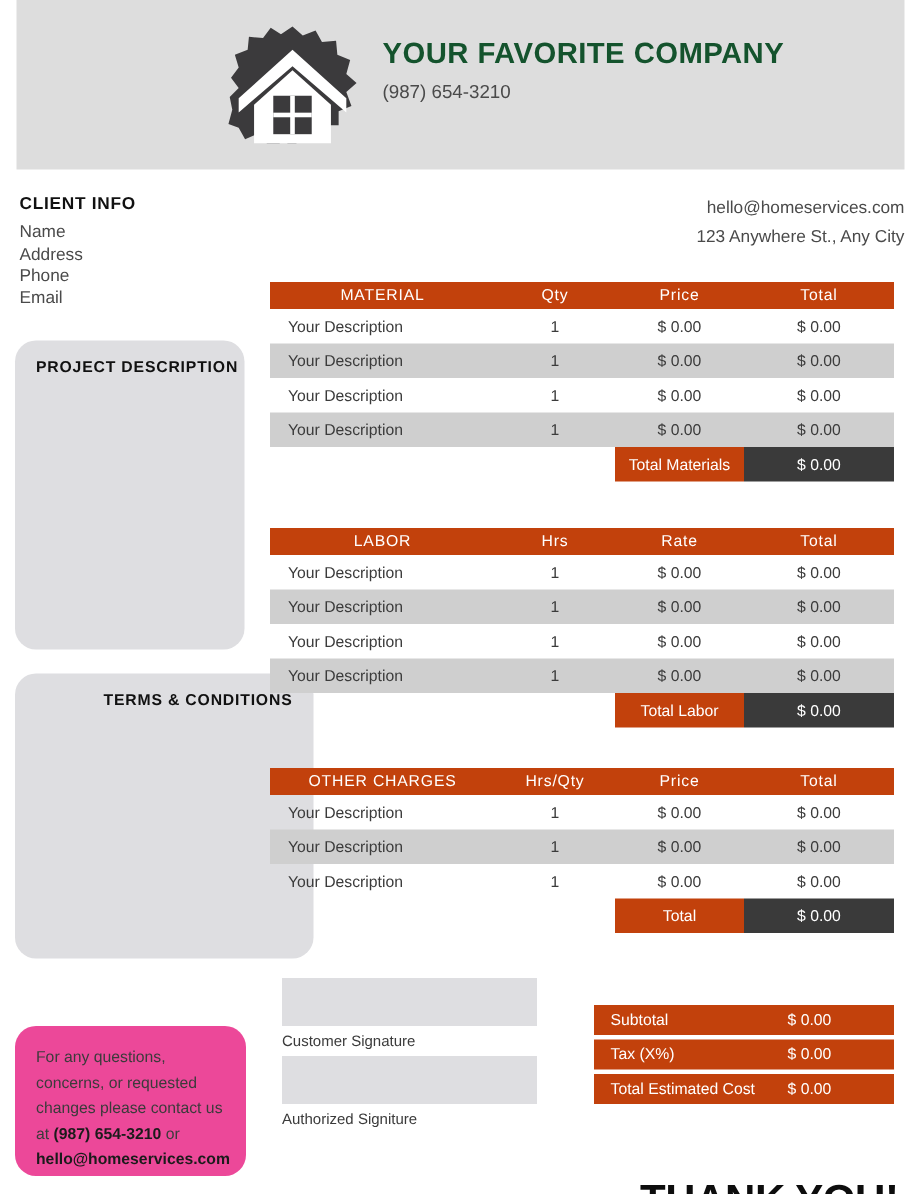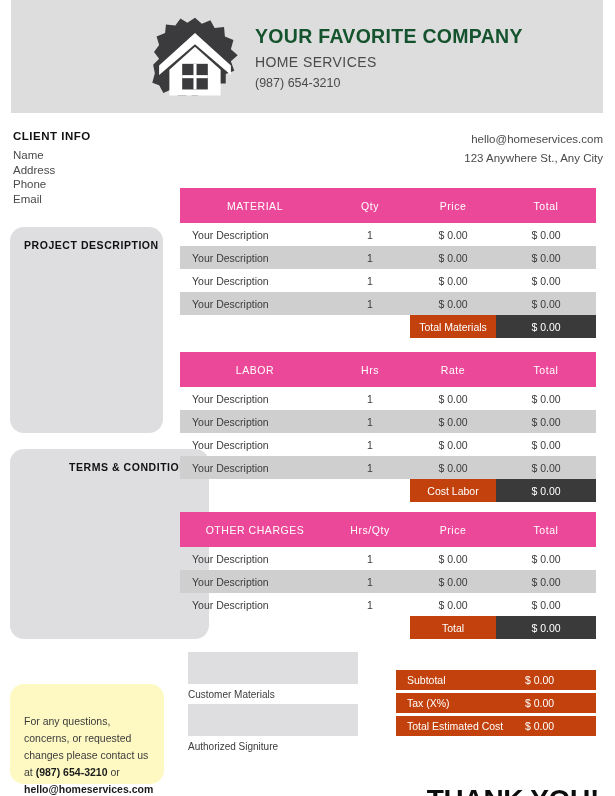--- a/index.html
+++ b/index.html
@@ -108,49 +108,49 @@
   }
   #panel-project { top: 227px; width: 153px; height: 206px; }
   #panel-terms   { top: 449px; width: 154px; height: 190px; padding-left: 45px; }
 
   .contact-panel {
     position: absolute;
     left: 10px;
     top: 684px;
     width: 154px;
     height: 100px;
-    background: #fef9c3;
+    background: #ec4899;
     border-radius: 14px;
     box-sizing: border-box;
-    padding: 29px 12px 0 14px;
+    padding: 13px 12px 0 14px;
     font-size: 10.5px;
     line-height: 1.62;
     color: #3b3b3b;
   }
   .contact-panel b { color: #1b1b1b; font-weight: bold; }
 
   
   .tbl {
     position: absolute;
     left: 180px;
     width: 416px;
     border-collapse: collapse;
     table-layout: fixed;
   }
   .tbl th, .tbl td {
     padding: 0;
     margin: 0;
     font-weight: normal;
   }
   .tbl thead th {
-    background: #ec4899;
+    background: #c2410c;
     color: #ffffff;
     font-size: 10.5px;
     letter-spacing: 0.55px;
-    height: 35px;
+    height: 18px;
     text-align: center;
     vertical-align: middle;
   }
   .tbl tbody td {
     height: 23px;
     font-size: 10.5px;
     color: #3b3b3b;
     vertical-align: middle;
   }
   .tbl tbody tr.shade td { background: #cfcfcf; }
@@ -240,21 +240,20 @@
     <path fill="#ffffff" d="M50 20 L92 58 L92 69 L50 33 L8 69 L8 58 Z"></path>
     <path fill="#ffffff" d="M50 36 L80 63 L80 93 L20 93 L20 63 Z"></path>
     <rect x="35" y="56" width="30" height="30" fill="#3b3a3c"></rect>
     <rect x="48.2" y="56" width="3.6" height="30" fill="#ffffff"></rect>
     <rect x="35" y="69.2" width="30" height="3.6" fill="#ffffff"></rect>
   </svg>
 </div>
 
 <div class="company-block">
   <div class="company-name">YOUR FAVORITE COMPANY</div>
-  <div class="company-sub">HOME SERVICES</div>
   <div class="company-phone">(987) 654-3210</div>
 </div>
 
 <div class="client-info">
   <div class="client-title">CLIENT INFO</div>
   <div class="client-line">Name</div>
   <div class="client-line">Address</div>
   <div class="client-line">Phone</div>
   <div class="client-line">Email</div>
 </div>
@@ -357,21 +356,21 @@
       <td class="col-desc">Your Description</td>
       <td class="col-qty">1</td>
       <td class="col-price">$ 0.00</td>
       <td class="col-total">$ 0.00</td>
     </tr>
   </tbody>
   <tfoot>
     <tr>
       <td class="col-desc ft-blank"></td>
       <td class="col-qty ft-blank"></td>
-      <td class="col-price ft-label">Cost Labor</td>
+      <td class="col-price ft-label">Total Labor</td>
       <td class="col-total ft-value">$ 0.00</td>
     </tr>
   </tfoot>
 </table>
 
 <table class="tbl" id="tbl-other">
   <thead>
     <tr>
       <th class="col-desc" style="text-align:center;padding-left:0 !important;">OTHER CHARGES</th>
       <th class="col-qty">Hrs/Qty</th>
@@ -403,21 +402,21 @@
     <tr>
       <td class="col-desc ft-blank"></td>
       <td class="col-qty ft-blank"></td>
       <td class="col-price ft-label">Total</td>
       <td class="col-total ft-value">$ 0.00</td>
     </tr>
   </tfoot>
 </table>
 
 <div class="sig-box" id="sig-box-customer"></div>
-<div class="sig-label" id="sig-label-customer">Customer Materials</div>
+<div class="sig-label" id="sig-label-customer">Customer Signature</div>
 <div class="sig-box" id="sig-box-authorized"></div>
 <div class="sig-label" id="sig-label-authorized">Authorized Signiture</div>
 
 <div class="summary">
   <div class="summary-row">
     <span class="s-label">Subtotal</span>
     <span class="s-value">$ 0.00</span>
   </div>
   <div class="summary-row">
     <span class="s-label">Tax (X%)</span>

